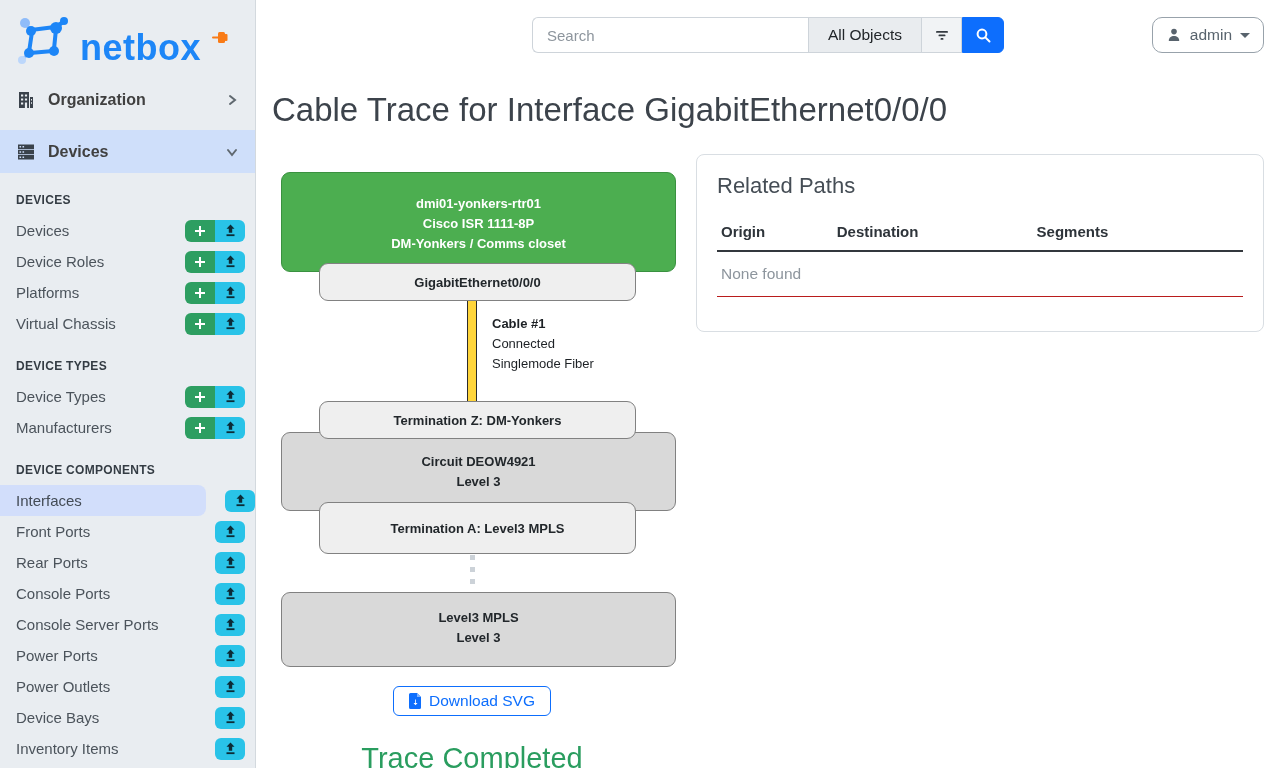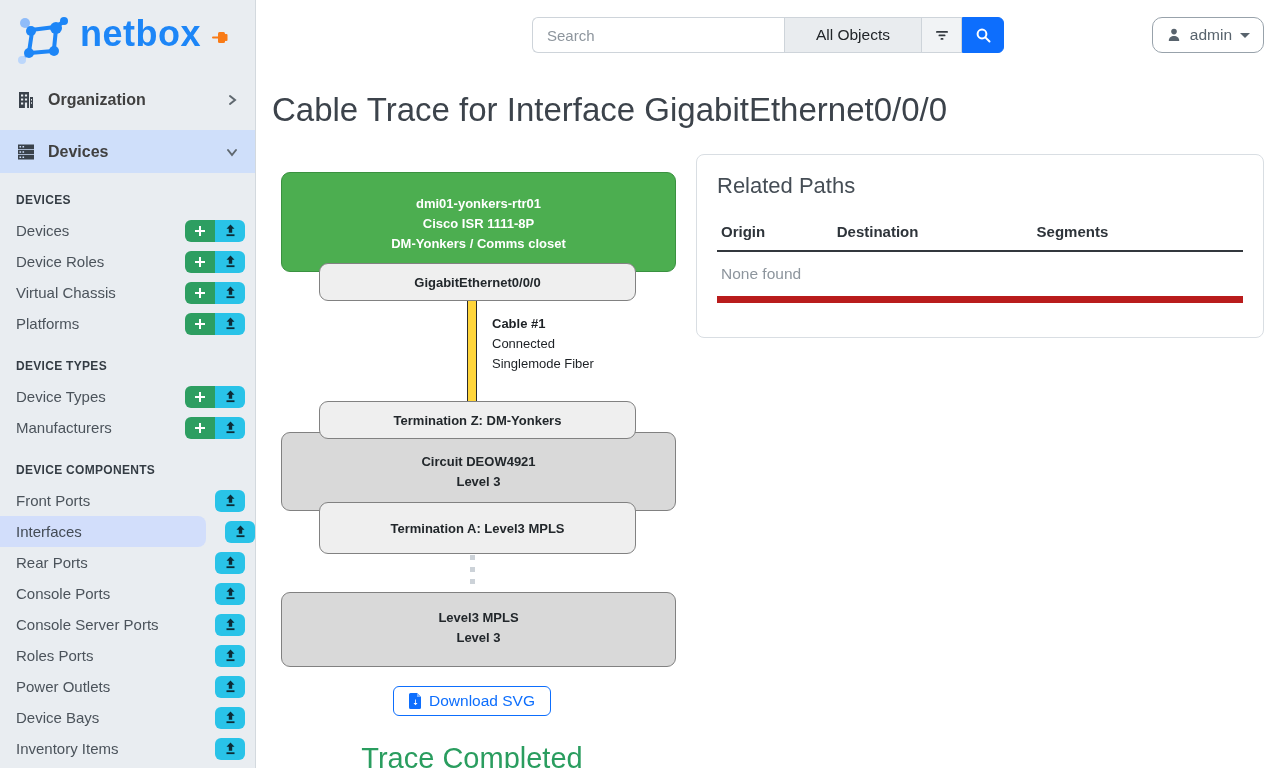--- a/index.html
+++ b/index.html
@@ -12,21 +12,21 @@
   }
 
   
   .sidebar {
     width: 256px; min-width: 256px; height: 768px;
     background: #e9edf1;
     border-right: 1px solid #d3d9de;
     overflow: hidden;
   }
   .logo-row { position: relative; padding: 14px 16px 10px 16px; height: 78px; display: flex; align-items: center; }
-  .brand { display: flex; align-items: flex-start; gap: 8px; cursor: pointer; text-decoration: none; }
+  .brand { display: flex; align-items: flex-end; gap: 8px; cursor: pointer; text-decoration: none; }
   .brand-text { font-size: 36px; font-weight: 600; color: #1d86f7; letter-spacing: 0.5px; line-height: 1; }
   .pin-btn { position: absolute; right: 26px; top: 30px; background: none; border: none; cursor: pointer; }
 
   .nav-top-item {
     display: flex; align-items: center; gap: 12px;
     height: 43px; padding: 0 16px; cursor: pointer;
     font-size: 16px; font-weight: 700; color: #404040;
   }
   .nav-top-item .grow { flex: 1; }
   .nav-top-item.active { background: #cfdffa; }
@@ -58,21 +58,21 @@
   .main { flex: 1; height: 768px; background: #fff; position: relative; overflow: hidden; }
   .topbar { position: relative; display: flex; padding: 17px 16px 0 16px; height: 68px; }
   .search-group { display: flex; margin: 0 auto; height: 36px; width: 472px; }
   .search-input {
     flex: 1; border: 1px solid #ced4da; border-right: none;
     border-radius: 6px 0 0 6px; padding: 0 14px; font-size: 15px;
     font-family: "Liberation Sans", sans-serif; color: #212529; outline: none;
   }
   .search-input::placeholder { color: #8d959d; }
   .scope-seg {
-    display: flex; align-items: center; padding: 0 31px;
+    display: flex; align-items: center; padding: 0 19px;
     background: #e9ecef; border: 1px solid #ced4da; border-right: none;
     font-size: 15.5px; color: #212529; cursor: pointer; white-space: nowrap;
   }
   .filter-seg {
     width: 41px; display: flex; align-items: center; justify-content: center;
     background: #f1f3f5; border: 1px solid #ced4da; cursor: pointer; color: #343a40;
   }
   .go-seg {
     width: 42px; display: flex; align-items: center; justify-content: center;
     background: #0d6efd; border: 1px solid #0d6efd; border-radius: 0 6px 6px 0; cursor: pointer;
@@ -151,21 +151,21 @@
   }
   .paths-title { font-size: 22px; font-weight: 400; color: #454d55; margin-bottom: 20px; }
   .paths-table { width: 100%; border-collapse: collapse; }
   .paths-table th {
     text-align: left; font-size: 15px; font-weight: 700; color: #2e343a;
     padding: 4px 0 10px 4px; border-bottom: 2px solid #33383d;
   }
   .paths-table th.c1 { width: 22%; } .paths-table th.c2 { width: 38%; }
   .paths-table td {
     font-size: 15.5px; color: #8d959d; padding: 13px 0 13px 4px;
-    border-bottom: 7px solid #b91c1c;
+    border-bottom: 1px solid #b91c1c;
   }
   .ico { display: block; }
 </style>
 </head>
 <body>
 
 <aside class="sidebar">
   <div class="logo-row">
     <a class="brand">
       <svg class="ico" width="56" height="50" viewBox="0 0 56 50">
@@ -251,51 +251,51 @@
         </button>
       <button class="sb-btn import">
           <svg width="13" height="13" viewBox="0 0 13 13" fill="#0c2b36">
             <path d="M6.5 0.5l4 4.2H8.2v4H4.8v-4H2.5l4-4.2z"></path>
             <rect x="2.5" y="10.3" width="8" height="1.8"></rect>
           </svg>
         </button>
     </span>
   </div>
   <div class="nav-row">
+    <span class="nav-label">Platforms</span>
+    <span class="btn-group">
+      <button class="sb-btn add">
+          <svg width="12" height="12" viewBox="0 0 12 12" fill="#fff">
+            <path d="M5 1h2v4h4v2H7v4H5V7H1V5h4V1z"></path>
+          </svg>
+        </button>
+      <button class="sb-btn import">
+          <svg width="13" height="13" viewBox="0 0 13 13" fill="#0c2b36">
+            <path d="M6.5 0.5l4 4.2H8.2v4H4.8v-4H2.5l4-4.2z"></path>
+            <rect x="2.5" y="10.3" width="8" height="1.8"></rect>
+          </svg>
+        </button>
+    </span>
+  </div>
+  <div class="nav-row">
     <span class="nav-label">Virtual Chassis</span>
     <span class="btn-group">
       <button class="sb-btn add">
           <svg width="12" height="12" viewBox="0 0 12 12" fill="#fff">
             <path d="M5 1h2v4h4v2H7v4H5V7H1V5h4V1z"></path>
           </svg>
         </button>
       <button class="sb-btn import">
           <svg width="13" height="13" viewBox="0 0 13 13" fill="#0c2b36">
             <path d="M6.5 0.5l4 4.2H8.2v4H4.8v-4H2.5l4-4.2z"></path>
             <rect x="2.5" y="10.3" width="8" height="1.8"></rect>
           </svg>
         </button>
     </span>
   </div>
-  <div class="nav-row">
-    <span class="nav-label">Platforms</span>
-    <span class="btn-group">
-      <button class="sb-btn add">
-          <svg width="12" height="12" viewBox="0 0 12 12" fill="#fff">
-            <path d="M5 1h2v4h4v2H7v4H5V7H1V5h4V1z"></path>
-          </svg>
-        </button>
-      <button class="sb-btn import">
-          <svg width="13" height="13" viewBox="0 0 13 13" fill="#0c2b36">
-            <path d="M6.5 0.5l4 4.2H8.2v4H4.8v-4H2.5l4-4.2z"></path>
-            <rect x="2.5" y="10.3" width="8" height="1.8"></rect>
-          </svg>
-        </button>
-    </span>
-  </div>
 
   <div class="group-title">DEVICE TYPES</div>
 
   <div class="nav-row">
     <span class="nav-label">Device Types</span>
     <span class="btn-group">
       <button class="sb-btn add">
           <svg width="12" height="12" viewBox="0 0 12 12" fill="#fff">
             <path d="M5 1h2v4h4v2H7v4H5V7H1V5h4V1z"></path>
           </svg>
@@ -320,41 +320,41 @@
           <svg width="13" height="13" viewBox="0 0 13 13" fill="#0c2b36">
             <path d="M6.5 0.5l4 4.2H8.2v4H4.8v-4H2.5l4-4.2z"></path>
             <rect x="2.5" y="10.3" width="8" height="1.8"></rect>
           </svg>
         </button>
     </span>
   </div>
 
   <div class="group-title">DEVICE COMPONENTS</div>
 
-  <div class="nav-row">
-    <span class="nav-label">Front Ports</span>
-    <button class="sb-btn import solo">
-        <svg width="13" height="13" viewBox="0 0 13 13" fill="#0c2b36">
-          <path d="M6.5 0.5l4 4.2H8.2v4H4.8v-4H2.5l4-4.2z"></path>
-          <rect x="2.5" y="10.3" width="8" height="1.8"></rect>
-        </svg>
-      </button>
-  </div>
   <div class="nav-row active">
     <span class="nav-label">Interfaces</span>
     <span class="solo-wrap">
         <button class="sb-btn import solo">
           <svg width="13" height="13" viewBox="0 0 13 13" fill="#0c2b36">
             <path d="M6.5 0.5l4 4.2H8.2v4H4.8v-4H2.5l4-4.2z"></path>
             <rect x="2.5" y="10.3" width="8" height="1.8"></rect>
           </svg>
         </button>
       </span>
   </div>
   <div class="nav-row">
+    <span class="nav-label">Front Ports</span>
+    <button class="sb-btn import solo">
+        <svg width="13" height="13" viewBox="0 0 13 13" fill="#0c2b36">
+          <path d="M6.5 0.5l4 4.2H8.2v4H4.8v-4H2.5l4-4.2z"></path>
+          <rect x="2.5" y="10.3" width="8" height="1.8"></rect>
+        </svg>
+      </button>
+  </div>
+  <div class="nav-row">
     <span class="nav-label">Rear Ports</span>
     <button class="sb-btn import solo">
         <svg width="13" height="13" viewBox="0 0 13 13" fill="#0c2b36">
           <path d="M6.5 0.5l4 4.2H8.2v4H4.8v-4H2.5l4-4.2z"></path>
           <rect x="2.5" y="10.3" width="8" height="1.8"></rect>
         </svg>
       </button>
   </div>
   <div class="nav-row">
     <span class="nav-label">Console Ports</span>
@@ -368,21 +368,21 @@
   <div class="nav-row">
     <span class="nav-label">Console Server Ports</span>
     <button class="sb-btn import solo">
         <svg width="13" height="13" viewBox="0 0 13 13" fill="#0c2b36">
           <path d="M6.5 0.5l4 4.2H8.2v4H4.8v-4H2.5l4-4.2z"></path>
           <rect x="2.5" y="10.3" width="8" height="1.8"></rect>
         </svg>
       </button>
   </div>
   <div class="nav-row">
-    <span class="nav-label">Roles Ports</span>
+    <span class="nav-label">Power Ports</span>
     <button class="sb-btn import solo">
         <svg width="13" height="13" viewBox="0 0 13 13" fill="#0c2b36">
           <path d="M6.5 0.5l4 4.2H8.2v4H4.8v-4H2.5l4-4.2z"></path>
           <rect x="2.5" y="10.3" width="8" height="1.8"></rect>
         </svg>
       </button>
   </div>
   <div class="nav-row">
     <span class="nav-label">Power Outlets</span>
     <button class="sb-btn import solo">

